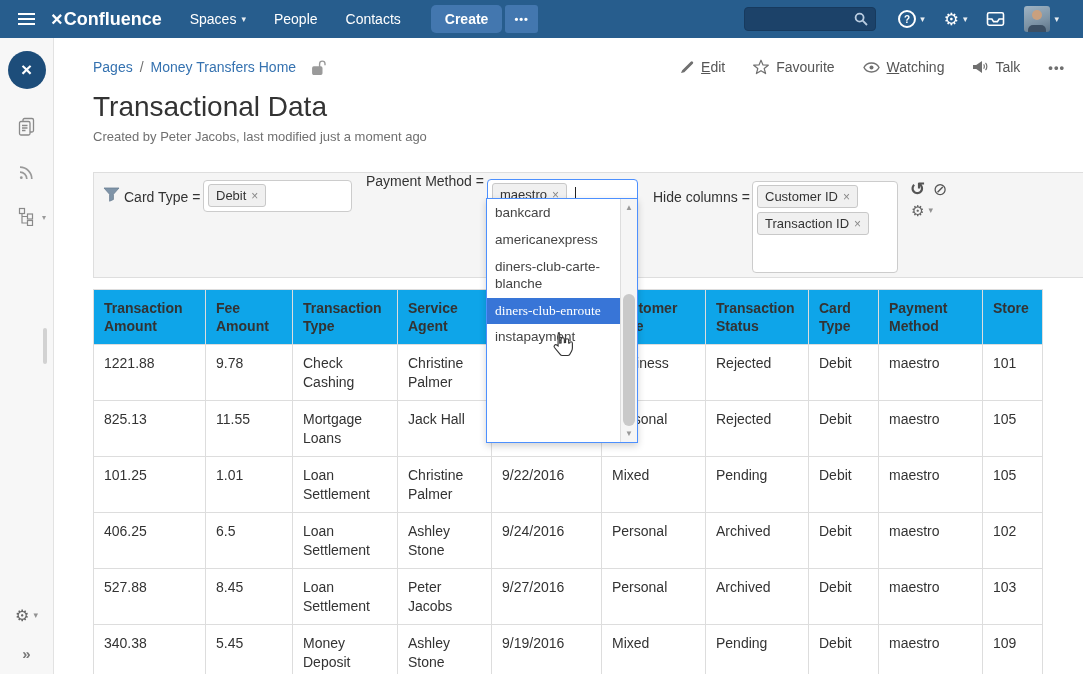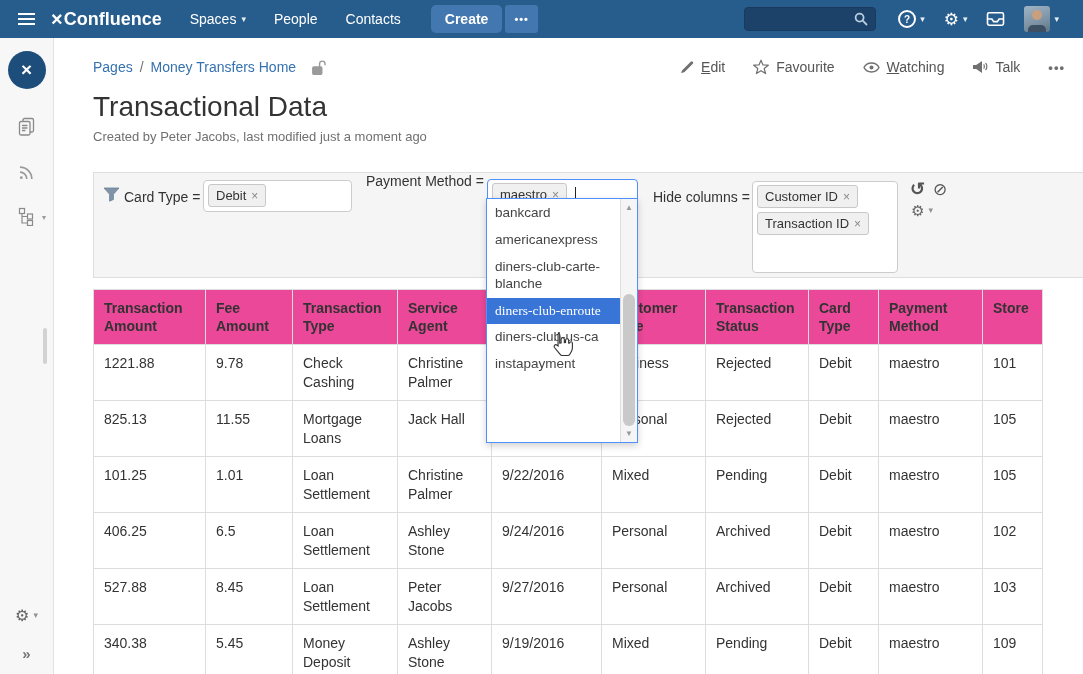--- a/index.html
+++ b/index.html
@@ -86,21 +86,21 @@
   .text-caret{width:1px;height:17px;background:#222;margin:4px 0 0 8px;}
   .p-icon{position:absolute;color:#555;cursor:pointer;line-height:1;}
   .ic-undo{left:816px;top:7px;font-size:18px;font-weight:bold;}
   .ic-cancel{left:839px;top:8px;font-size:17px;}
   .ic-pgear{left:817px;top:30px;font-size:15px;color:#666;display:flex;align-items:center;gap:4px;}
   .ic-pgear .caret{color:#888;}
 
   
   .table-wrap{margin-top:11px;}
   table.data{border-collapse:collapse;width:949px;table-layout:fixed;font-size:14px;color:#333;line-height:1.3;}
-  table.data th{background:#ec4899;border:1px solid #ddd;text-align:left;vertical-align:top;
+  table.data th{background:#0ea5e9;border:1px solid #ddd;text-align:left;vertical-align:top;
                 padding:9px 10px;height:32px;font-weight:bold;color:#333;cursor:pointer;}
   table.data td{border:1px solid #ddd;vertical-align:top;padding:9px 10px;height:37px;background:#fff;
                 overflow:hidden;}
 
   
   .dropdown{position:absolute;left:486px;top:198px;width:152px;height:245px;background:#fff;
             border:1px solid #4d90fe;box-sizing:border-box;z-index:10;box-shadow:0 3px 7px rgba(0,0,0,.18);}
   .dd-list{position:absolute;left:0;top:1px;right:16px;bottom:0;overflow:hidden;}
   .dd-item{padding:5px 4px 5px 8px;font-size:13.5px;color:#444;line-height:1.25;cursor:pointer;}
   .dd-item.hl{background:#3875d7;color:#fff;font-family:Liberation Serif, serif;}
@@ -412,21 +412,20 @@
       </div>
     </div>
   </div>
 
   <div class="dropdown">
     <div class="dd-list">
       <div class="dd-item">bankcard</div>
       <div class="dd-item">americanexpress</div>
       <div class="dd-item">diners-club-carte-blanche</div>
       <div class="dd-item hl">diners-club-enroute</div>
-      <div class="dd-item">diners-club-us-ca</div>
       <div class="dd-item">instapayment</div>
     </div>
     <div class="dd-scroll">
       <span class="dd-up">▲</span>
       <span class="dd-thumb"></span>
       <span class="dd-down">▼</span>
     </div>
   </div>
 
   <span class="mouse-cursor">

